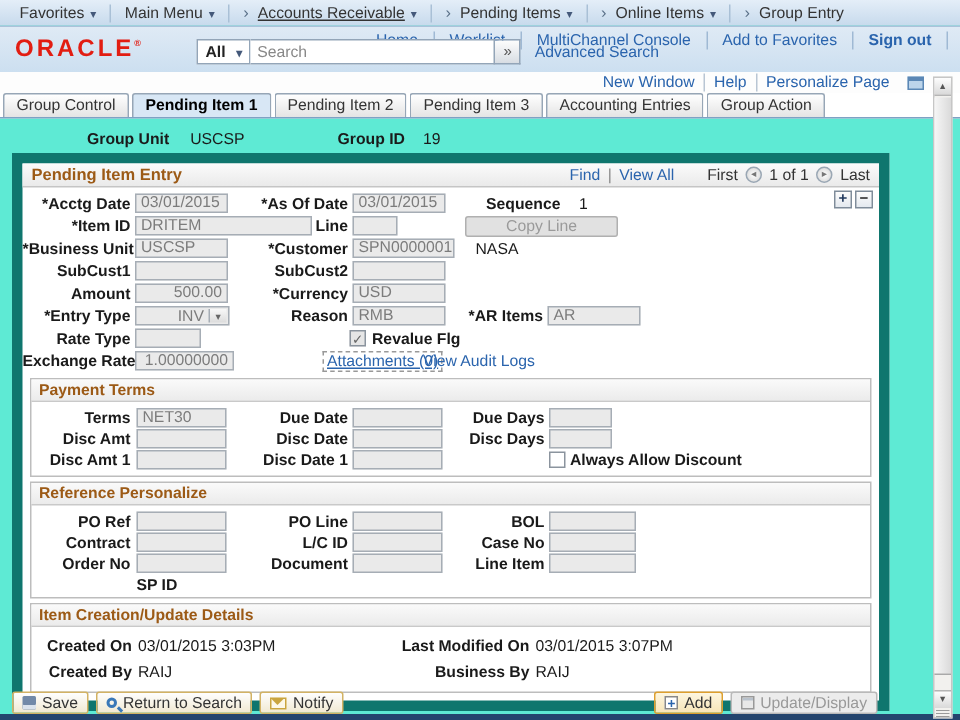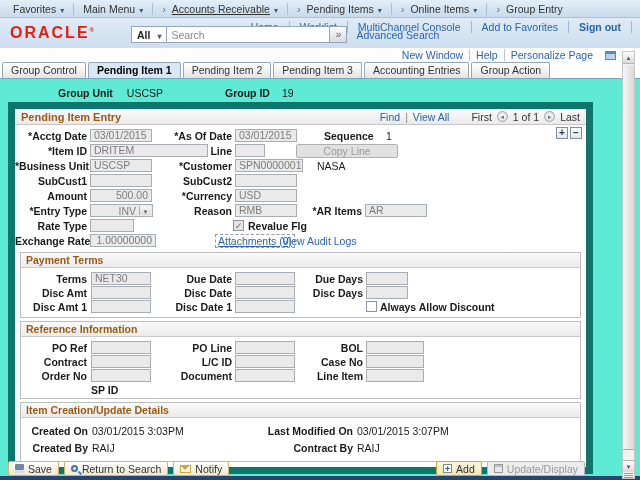--- a/index.html
+++ b/index.html
@@ -229,21 +229,21 @@
         <span class="fld f2" style="width:62px">03/01/2015</span>
         <span class="lab" style="left:309px;width:42px;text-align:left">Sequence</span>
         <span class="txt" style="left:371px">1</span>
       </div>
 
       <div class="er">
         <span class="lab l1">*Item ID</span>
         <span class="fld f1" style="width:118px">DRITEM</span>
         <span class="lab l2">Line</span>
         <span class="fld f2" style="width:30px"></span>
-        <span class="btn-dis" style="left:281px;width:102px">Copy Line</span>
+        <span class="btn-dis" style="left:295px;width:102px">Copy Line</span>
       </div>
 
       <div class="er">
         <span class="lab l1">*Business Unit</span>
         <span class="fld f1" style="width:62px">USCSP</span>
         <span class="lab l2">*Customer</span>
         <span class="fld f2" style="width:68px">SPN0000001</span>
         <span class="txt" style="left:302px">NASA</span>
       </div>
 
@@ -311,21 +311,21 @@
             <span class="fld if1"></span>
             <span class="lab il2">Disc Date 1</span>
             <span class="fld if2"></span>
             <span class="cb" style="left:345px"></span>
             <span class="lab" style="left:359px;width:120px;text-align:left">Always Allow Discount</span>
           </div>
         </div>
       </div>
 
       <div class="ibox">
-        <div class="ibox-h">Reference Information</div>
+        <div class="ibox-h">Reference Personalize</div>
         <div class="ibox-b">
           <div class="ir">
             <span class="lab il1">PO Ref</span>
             <span class="fld if1"></span>
             <span class="lab il2">PO Line</span>
             <span class="fld if2"></span>
             <span class="lab il3">BOL</span>
             <span class="fld if3" style="width:58px"></span>
           </div>
           <div class="ir">
@@ -355,21 +355,21 @@
         <div class="ibox-b" style="padding:6px 0 3px">
           <div class="dr">
             <span class="lab dl1">Created On</span>
             <span class="txt dv1">03/01/2015 3:03PM</span>
             <span class="lab dl2">Last Modified On</span>
             <span class="txt dv2">03/01/2015 3:07PM</span>
           </div>
           <div class="dr">
             <span class="lab dl1">Created By</span>
             <span class="txt dv1">RAIJ</span>
-            <span class="lab dl2">Contract By</span>
+            <span class="lab dl2">Business By</span>
             <span class="txt dv2">RAIJ</span>
           </div>
         </div>
       </div>
 
     </div>
   </div>
 
   <div class="toolbar">
     <div class="tbtn">

